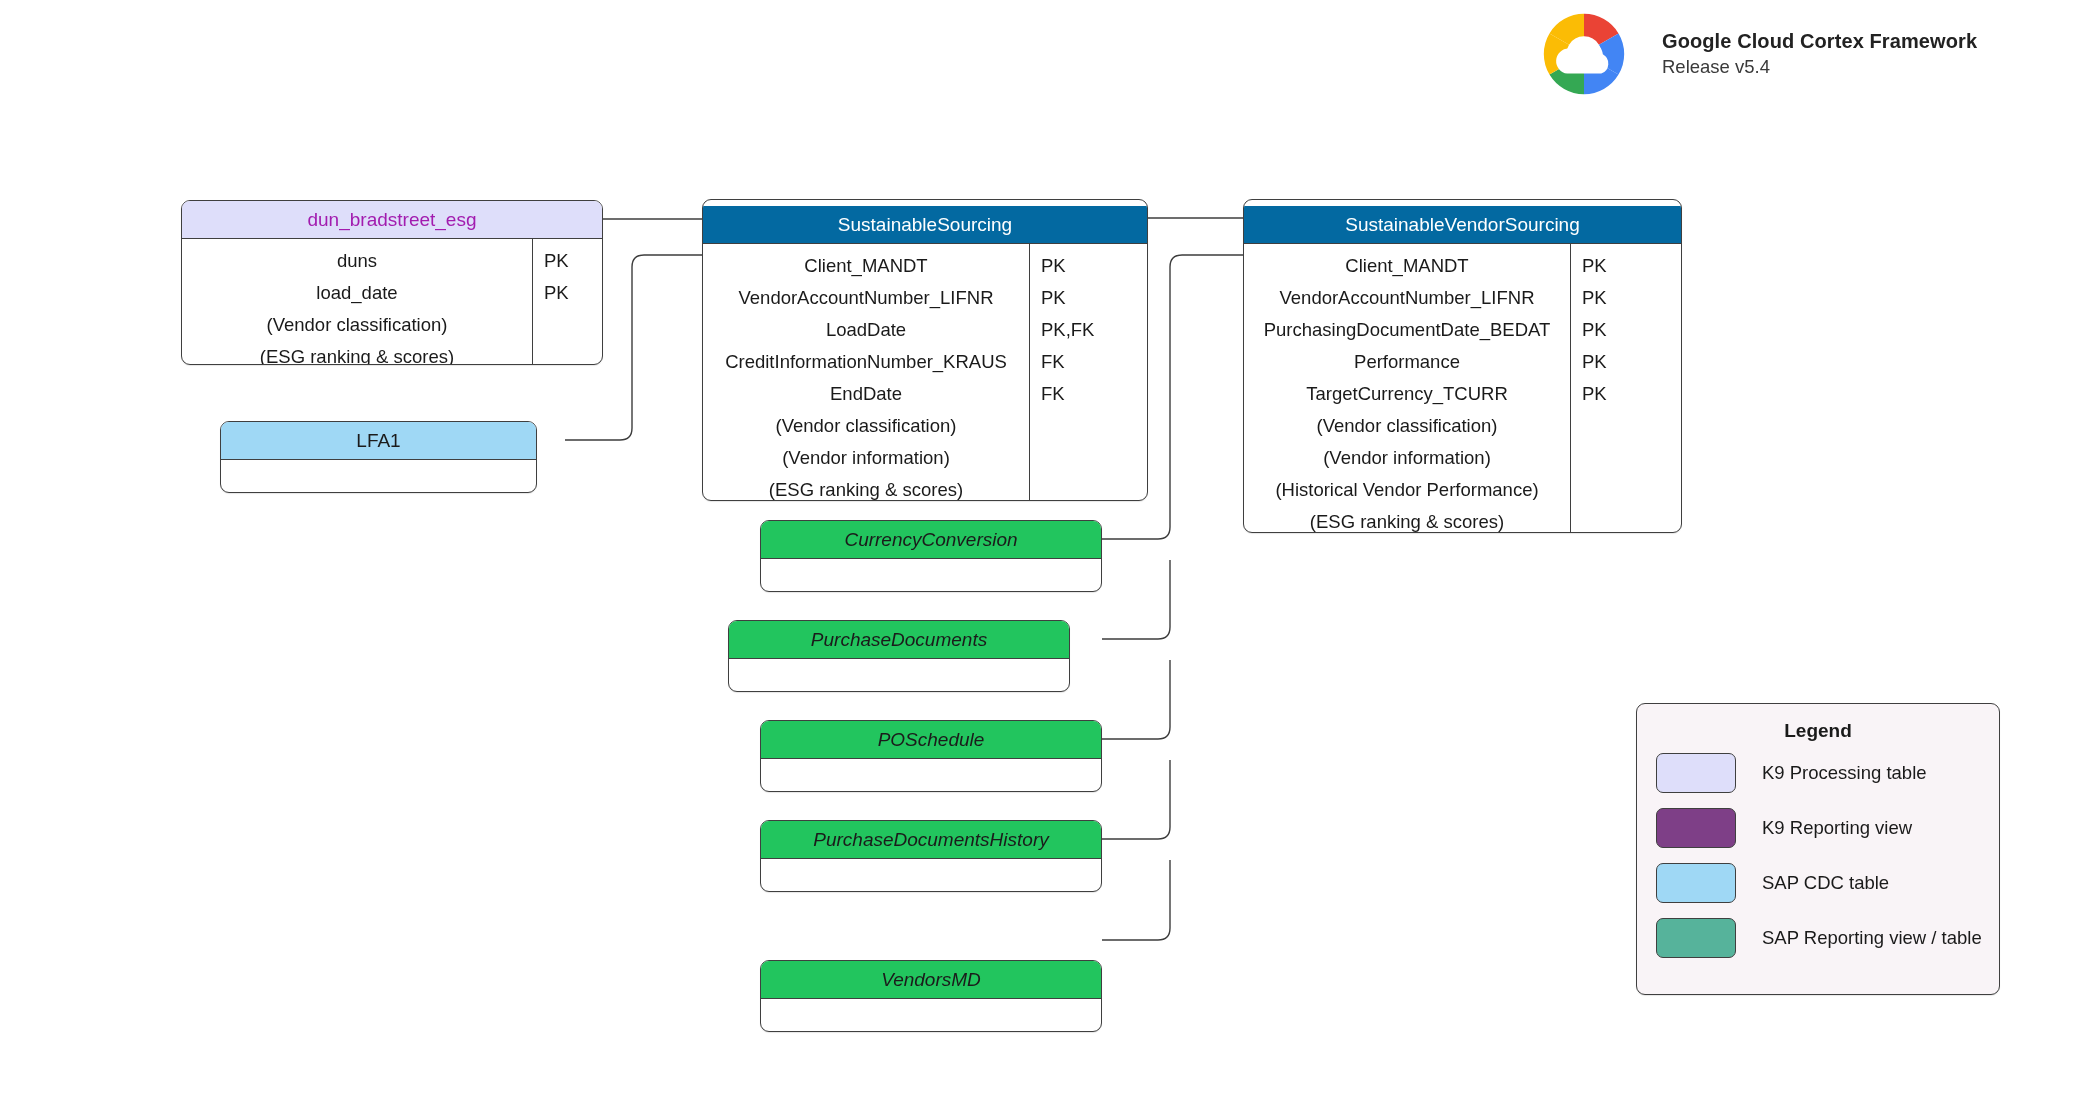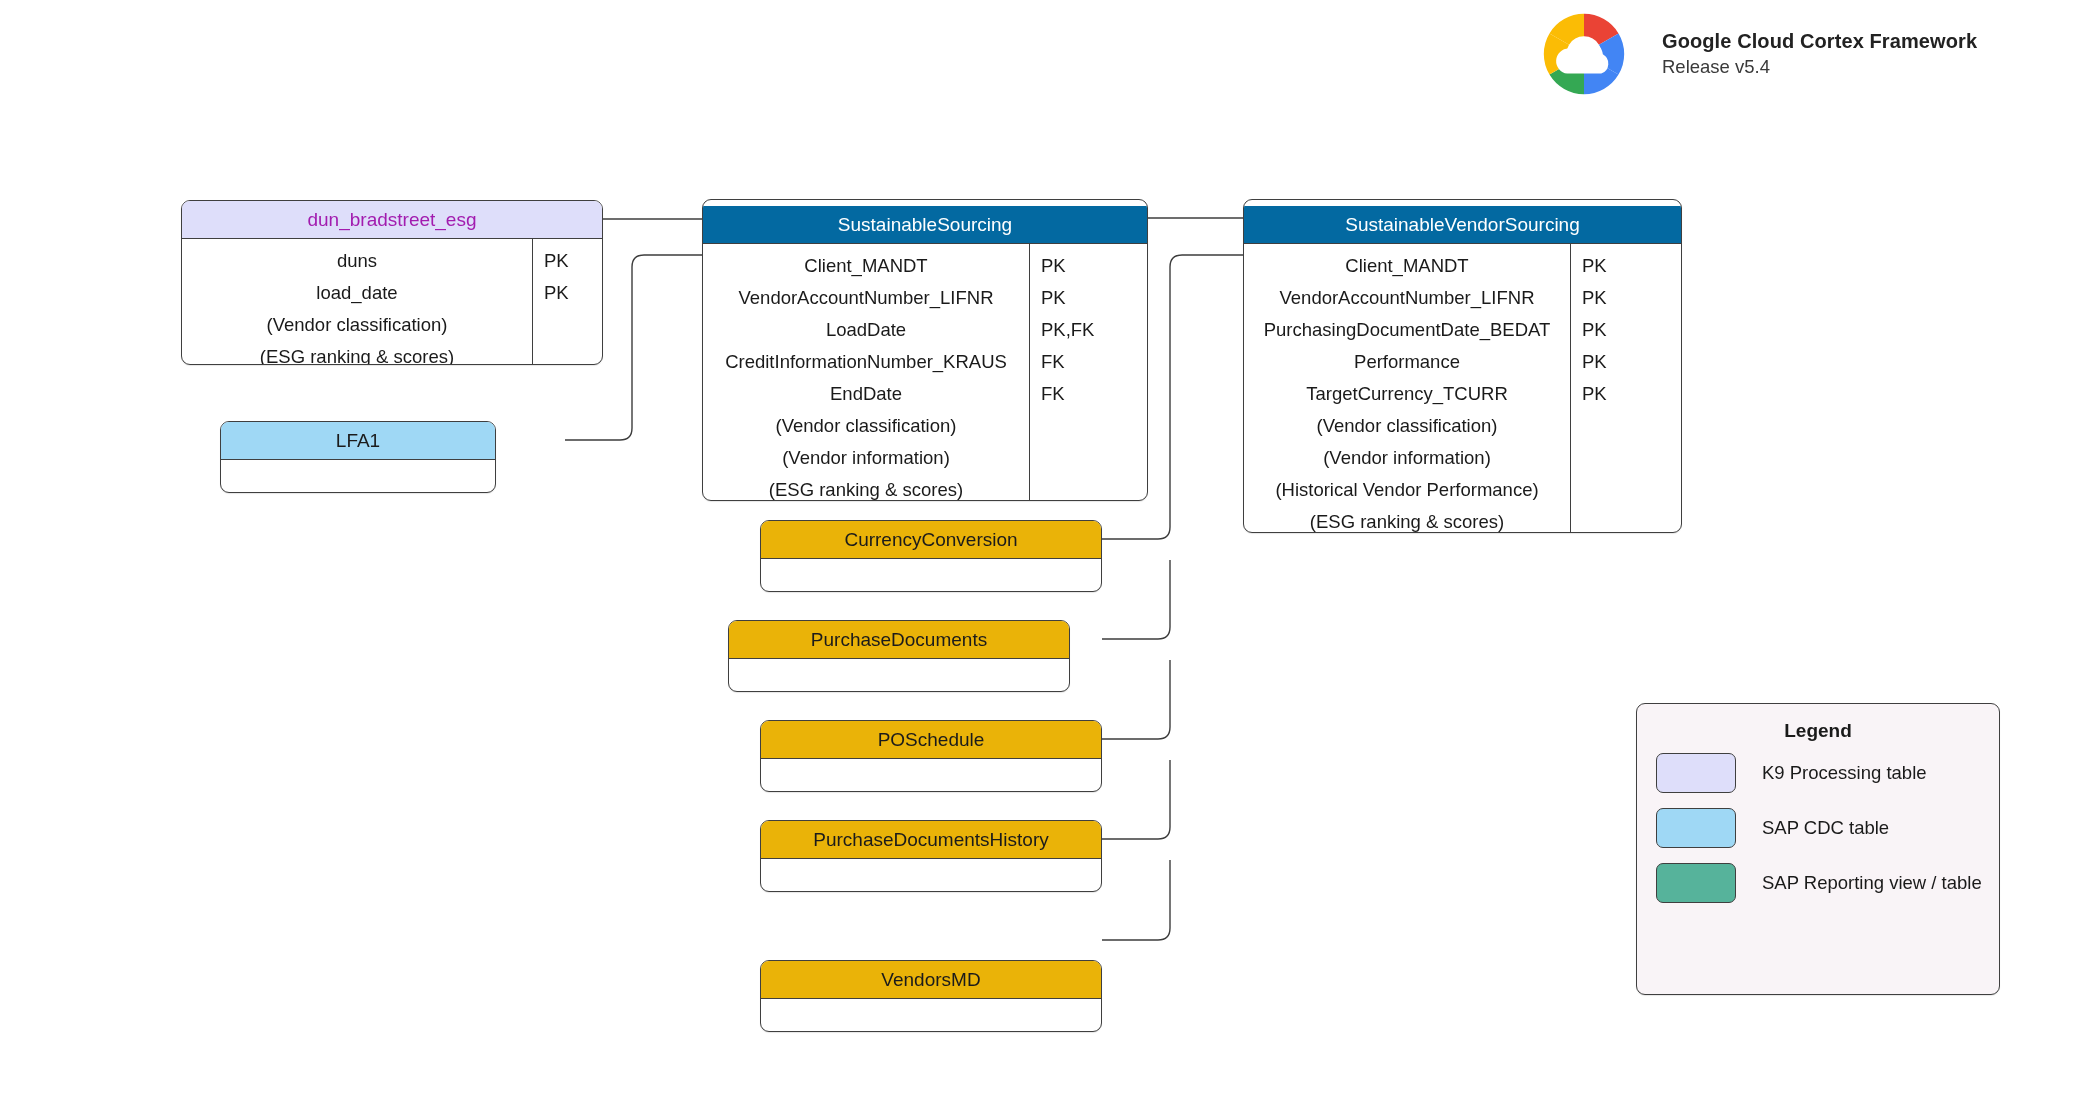--- a/index.html
+++ b/index.html
@@ -95,21 +95,21 @@
     position: absolute;
     top: 0;
     text-align: left;
     font-size: 18.5px;
   }
 
   
   .theme-k9proc  .entity-header { background: #dedefa; color: #a21caf; }
   .theme-k9view  .entity-header { background: #0369a1; color: #ffffff; margin-top: 6px; }
   .theme-sapcdc  .entity-header { background: #9fd8f5; color: #1b1b1b; }
-  .theme-sapview .entity-header { background: #eab308; color: #1b1b1b; }
+  .theme-sapview .entity-header { background: #22c55e; color: #1b1b1b; font-style: italic; }
 
   
   #legend {
     position: absolute;
     left: 1636px;
     top: 703px;
     width: 364px;
     height: 292px;
     box-sizing: border-box;
     border: 1.4px solid #3f3f3f;
@@ -193,21 +193,21 @@
         <div class="field-row">
           <span class="field-name" style="width: 350px;">(Vendor classification)</span>
           <span class="field-key" style="left: 362px;"></span>
         </div>
         <div class="field-row">
           <span class="field-name" style="width: 350px;">(ESG ranking &amp; scores)</span>
           <span class="field-key" style="left: 362px;"></span>
         </div>
       </div>
     </div>
-    <div class="entity theme-sapcdc" style="left: 220px; top: 421px; width: 276px; height: 72px;">
+    <div class="entity theme-sapcdc" style="left: 220px; top: 421px; width: 317px; height: 72px;">
       <div class="entity-header">LFA1</div>
       <div class="entity-body" style="height: 34px; padding-top: 6px;"></div>
     </div>
     <div class="entity theme-k9view" style="left: 702px; top: 199px; width: 446px; height: 302px;">
       <div class="entity-header">SustainableSourcing</div>
       <div class="entity-body" style="height: 264px; padding-top: 6px;">
         <div class="pk-divider" style="left: 326px;"></div>
         <div class="field-row">
           <span class="field-name" style="width: 326px;">Client_MANDT</span>
           <span class="field-key" style="left: 338px;">PK</span>
@@ -307,20 +307,24 @@
   </div>
 
 <div id="legend">
   <div id="legend-title">Legend</div>
   <div id="legend-rows">
       <div class="legend-row">
         <div class="legend-swatch" style="background: rgb(222, 222, 250);"></div>
         <div class="legend-label">K9 Processing table</div>
       </div>
       <div class="legend-row">
+        <div class="legend-swatch" style="background: rgb(126, 63, 135);"></div>
+        <div class="legend-label">K9 Reporting view</div>
+      </div>
+      <div class="legend-row">
         <div class="legend-swatch" style="background: rgb(159, 216, 245);"></div>
         <div class="legend-label">SAP CDC table</div>
       </div>
       <div class="legend-row">
         <div class="legend-swatch" style="background: rgb(86, 179, 155);"></div>
         <div class="legend-label">SAP Reporting view / table</div>
       </div>
     </div>
 </div>
 

